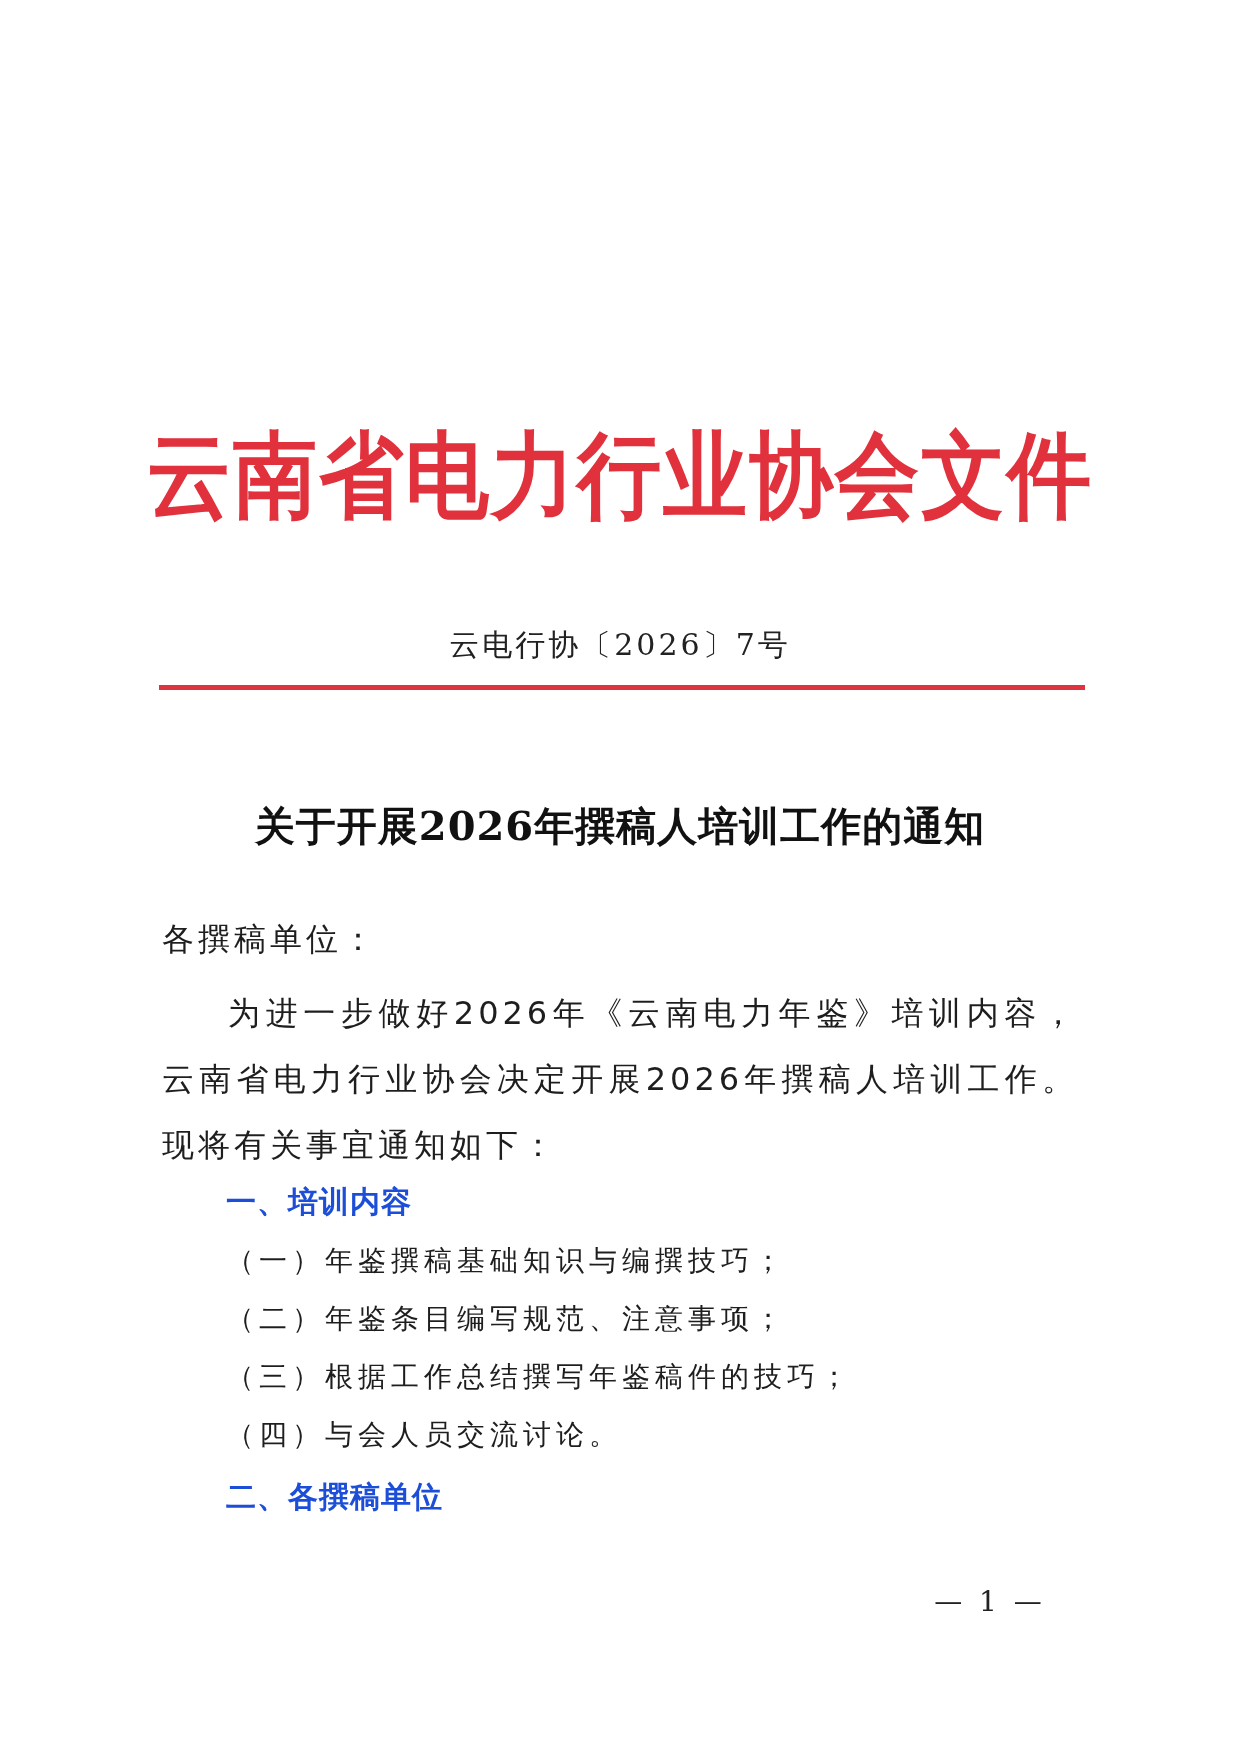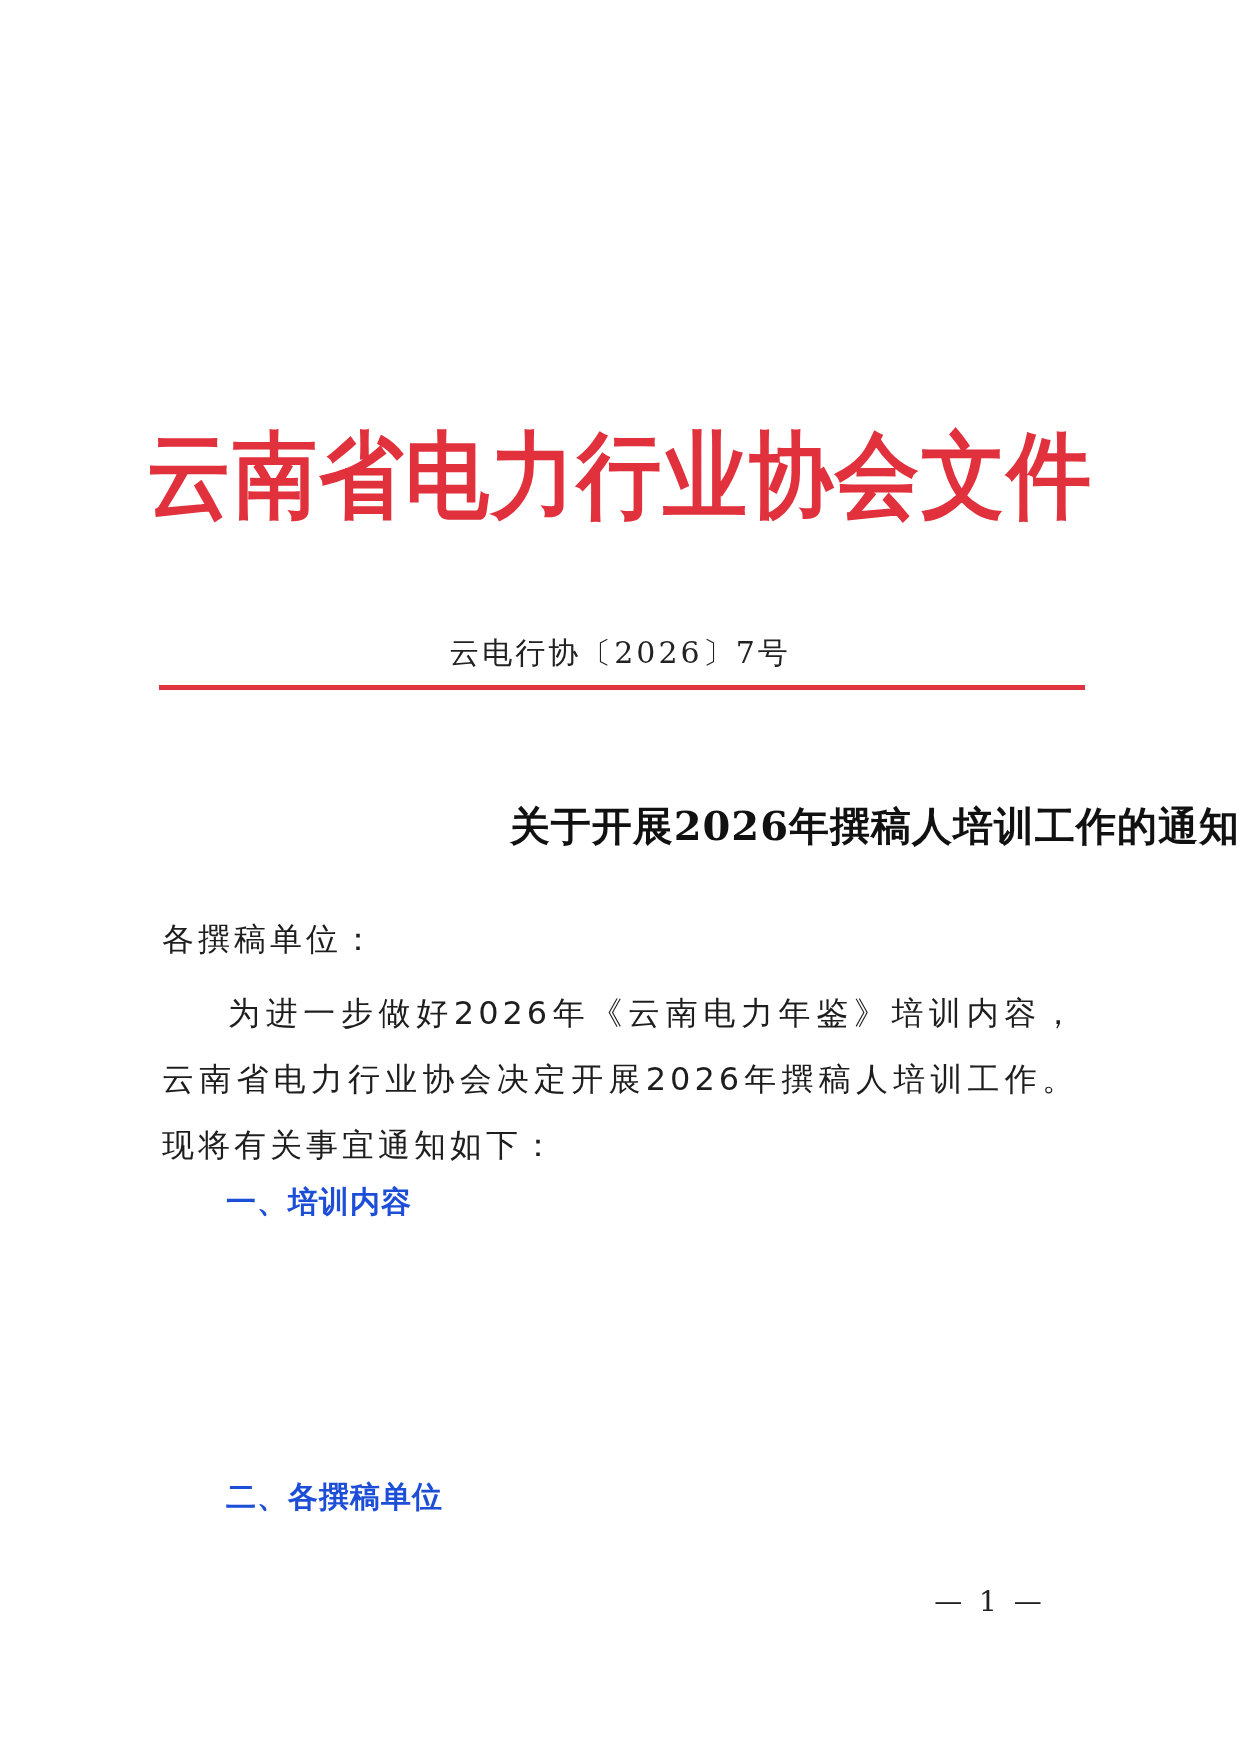--- a/index.html
+++ b/index.html
@@ -42,36 +42,35 @@
       position: absolute;
       left: 0;
       top: 625px;
       width: 1240px;
       text-align: center;
       font-size: 30px;
       line-height: 40px;
       letter-spacing: 3px;
       color: #222222;
       font-family: "DejaVu Serif", "Liberation Serif", serif;
-      margin-top: 8px;
     }
     .red-rule {
       position: absolute;
       left: 159px;
       top: 685px;
       width: 926px;
       height: 5px;
       background: #e03340;
     }
     .doc-title {
       position: absolute;
       left: 0;
       top: 800px;
       width: 1240px;
-      text-align: right;
+      text-align: center;
       font-family: "DejaVu Serif", "Liberation Serif", serif;
       font-size: 40px;
       font-weight: bold;
       line-height: 52px;
       color: #111111;
       letter-spacing: 1px;
     }
     .body-text {
       position: absolute;
       left: 162px;
@@ -143,18 +142,24 @@
   <div class="red-rule"></div>
 
   <div class="doc-title">关于开展2026年撰稿人培训工作的通知</div>
 
   <div class="body-text salutation">各撰稿单位：</div>
 
   <div class="body-text para">为进一步做好2026年《云南电力年鉴》培训内容，云南省电力行业协会决定开展2026年撰稿人培训工作。现将有关事宜通知如下：</div>
 
   <div class="section-heading h1">一、培训内容</div>
 
+  <ul class="list">
+    <li>（一）年鉴撰稿基础知识与编撰技巧；</li>
+    <li>（二）年鉴条目编写规范、注意事项；</li>
+    <li>（三）根据工作总结撰写年鉴稿件的技巧；</li>
+    <li>（四）与会人员交流讨论。</li>
+  </ul>
 
   <div class="section-heading h2">二、各撰稿单位</div>
 
   <div class="page-number">— 1 —</div>
 
 </div>
 
 </body></html>

